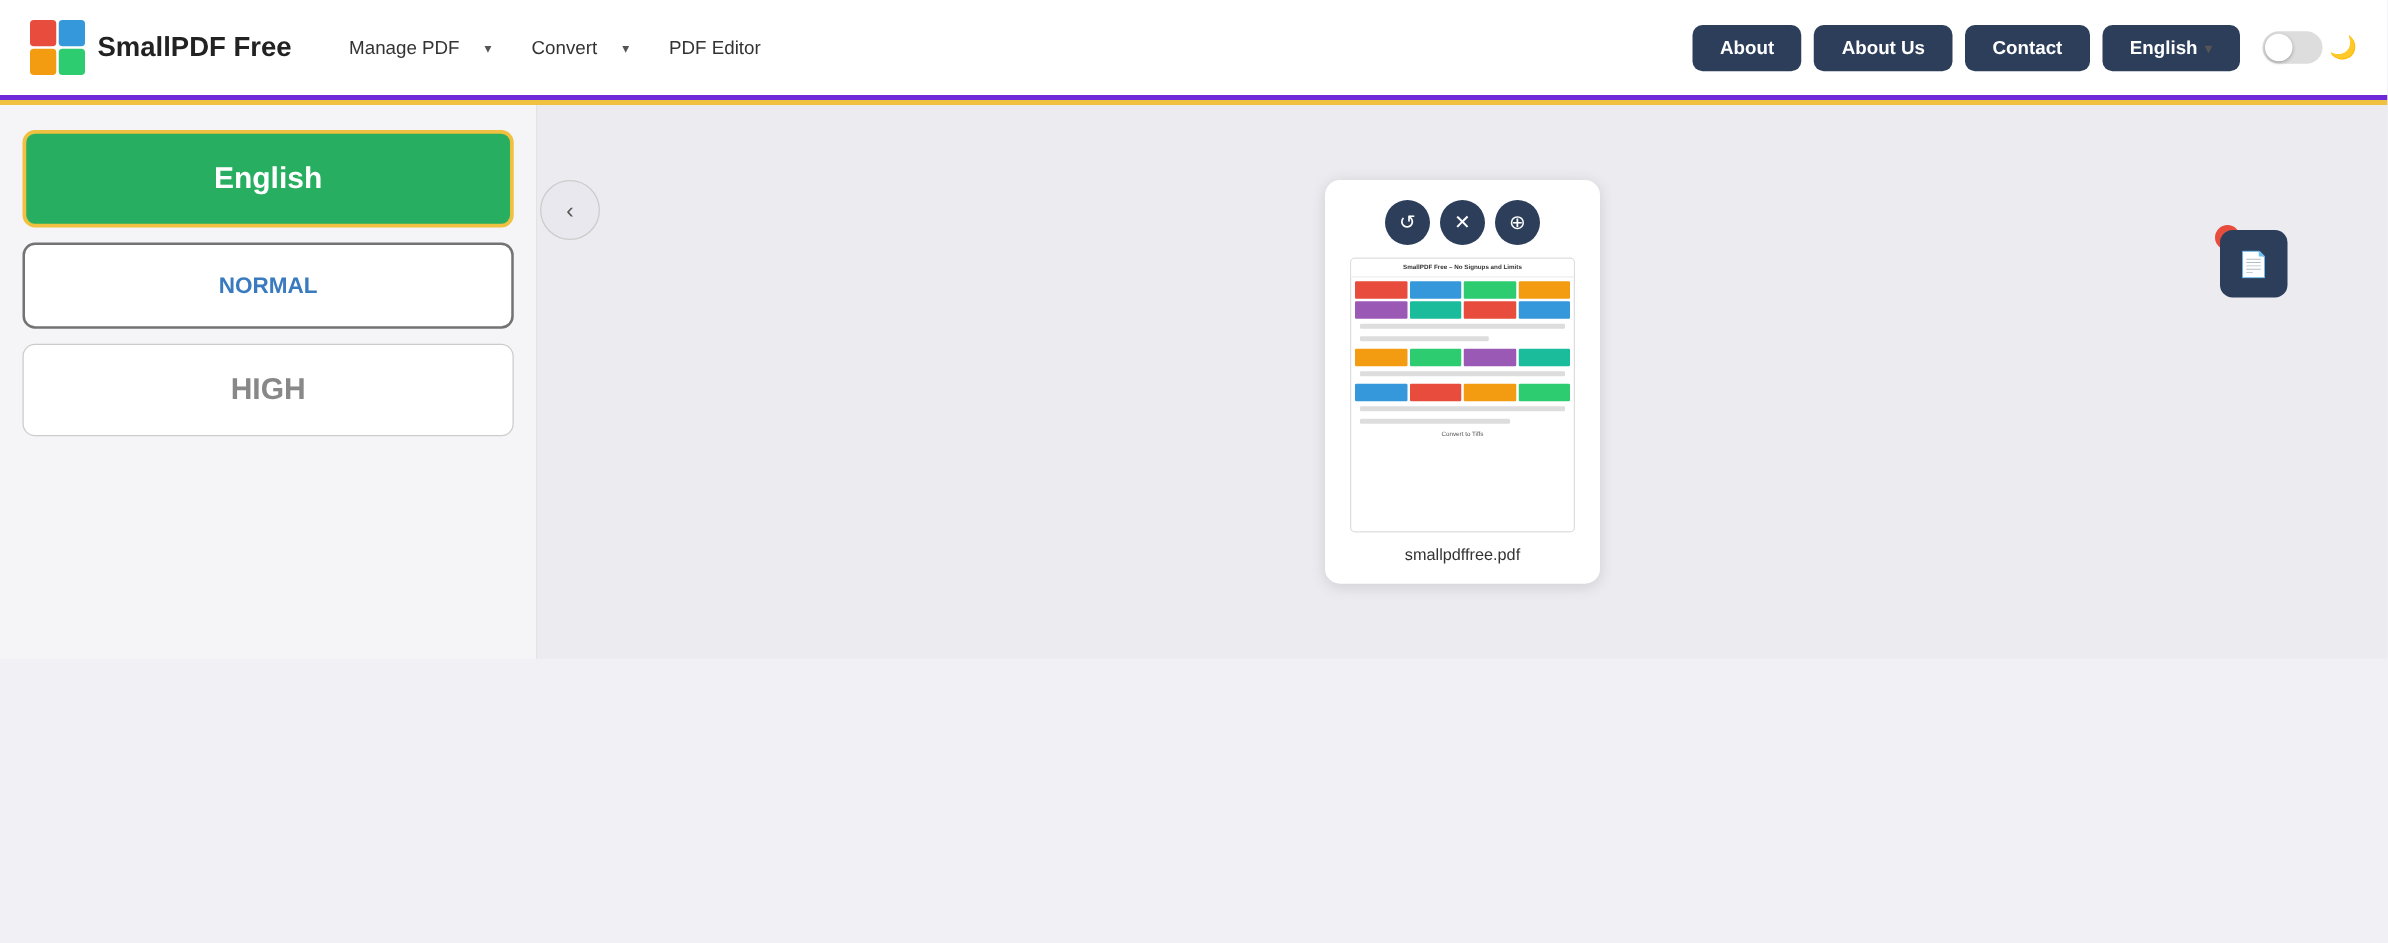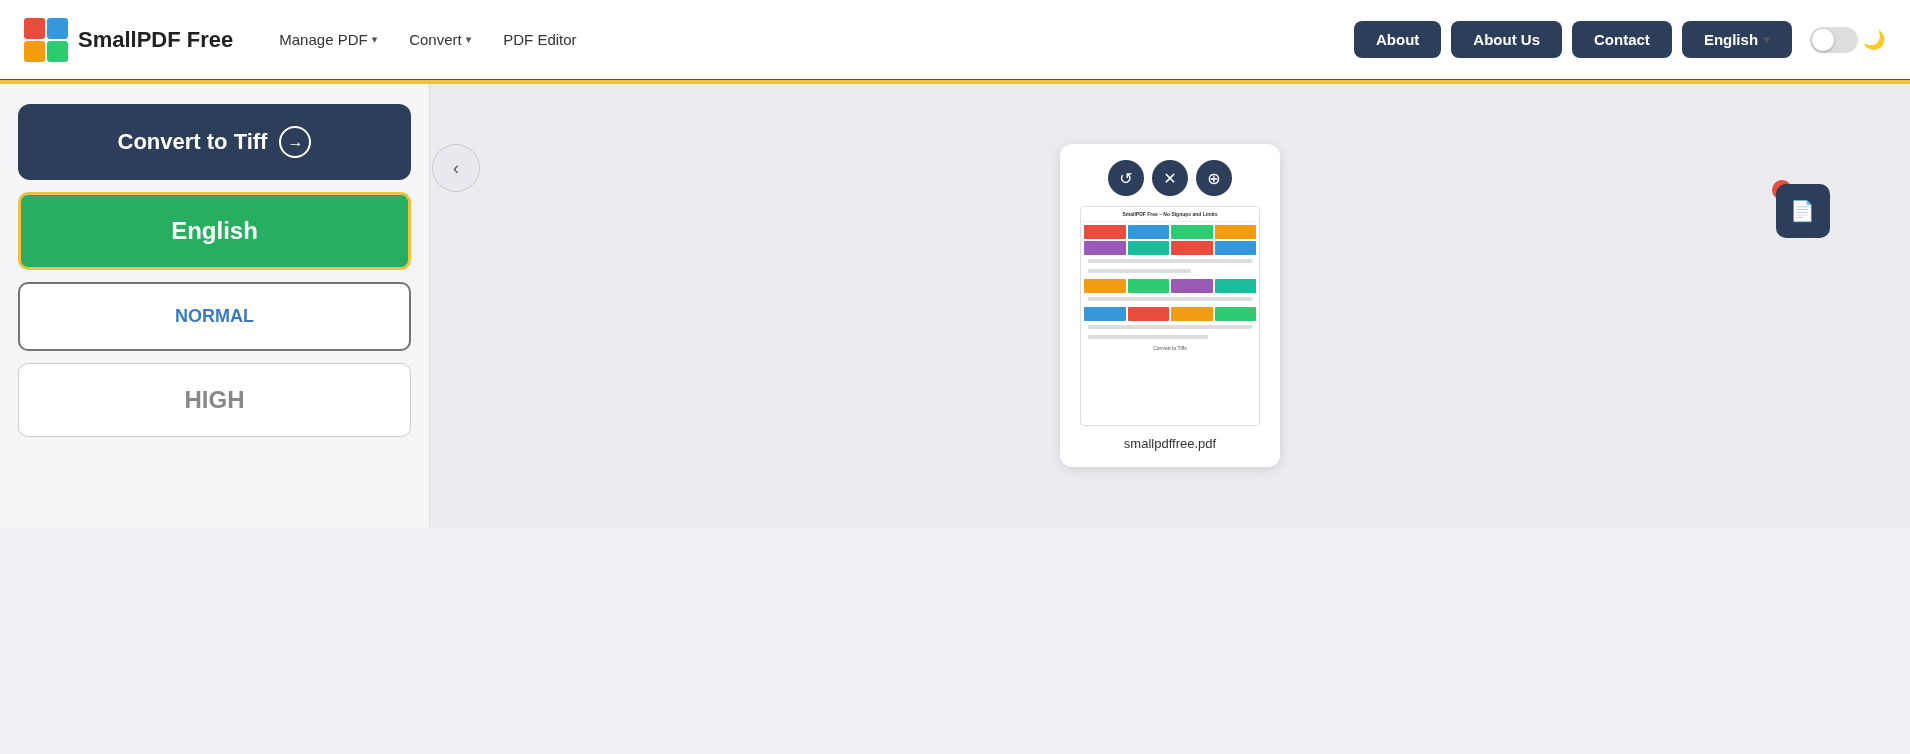--- a/index.html
+++ b/index.html
@@ -5,21 +5,21 @@
     * { margin: 0; padding: 0; box-sizing: border-box; }
     body { font-family: Arial, sans-serif; background: #f0f0f5; width: 1910px; min-height: 754px; overflow-x: hidden; }
 
     
     .header {
       background: #ffffff;
       height: 80px;
       display: flex;
       align-items: center;
       padding: 0 24px;
-      border-bottom: 1px solid #6d28d9;
+      border-bottom: 4px solid #6d28d9;
       position: relative;
       z-index: 10;
     }
     .logo-area {
       display: flex;
       align-items: center;
       gap: 10px;
       margin-right: 32px;
     }
     .logo-grid {
@@ -41,21 +41,21 @@
     }
     .nav-links {
       display: flex;
       align-items: center;
       gap: 4px;
       flex: 1;
     }
     .nav-item {
       display: flex;
       align-items: center;
-      gap: 4px;
+      gap: 20px;
       padding: 8px 14px;
       font-size: 15px;
       color: #333;
       cursor: pointer;
       border-radius: 6px;
       white-space: nowrap;
     }
     .chevron { font-size: 11px; color: #555; }
     .header-right {
       display: flex;
@@ -428,24 +428,20 @@
     </div>
   </div>
 </header>
 
 <div class="yellow-line"></div>
 
 <div class="panel-container">
 
   <div class="left-panel">
 
-    <button class="convert-btn">
-      <span>Convert to Tiff</span>
-      <div class="arrow-circle">→</div>
-    </button>
 
     <div class="download-wrapper">
       <button class="download-btn">English</button>
       
       <div class="arrow-indicator">
         <svg class="big-arrow" viewBox="0 0 160 60" xmlns="http://www.w3.org/2000/svg">
           <polygon points="0,15 100,15 100,0 160,30 100,60 100,45 0,45" fill="#f5f0d0" stroke="#f0c040" stroke-width="3"></polygon>
         </svg>
       </div>
     </div>

